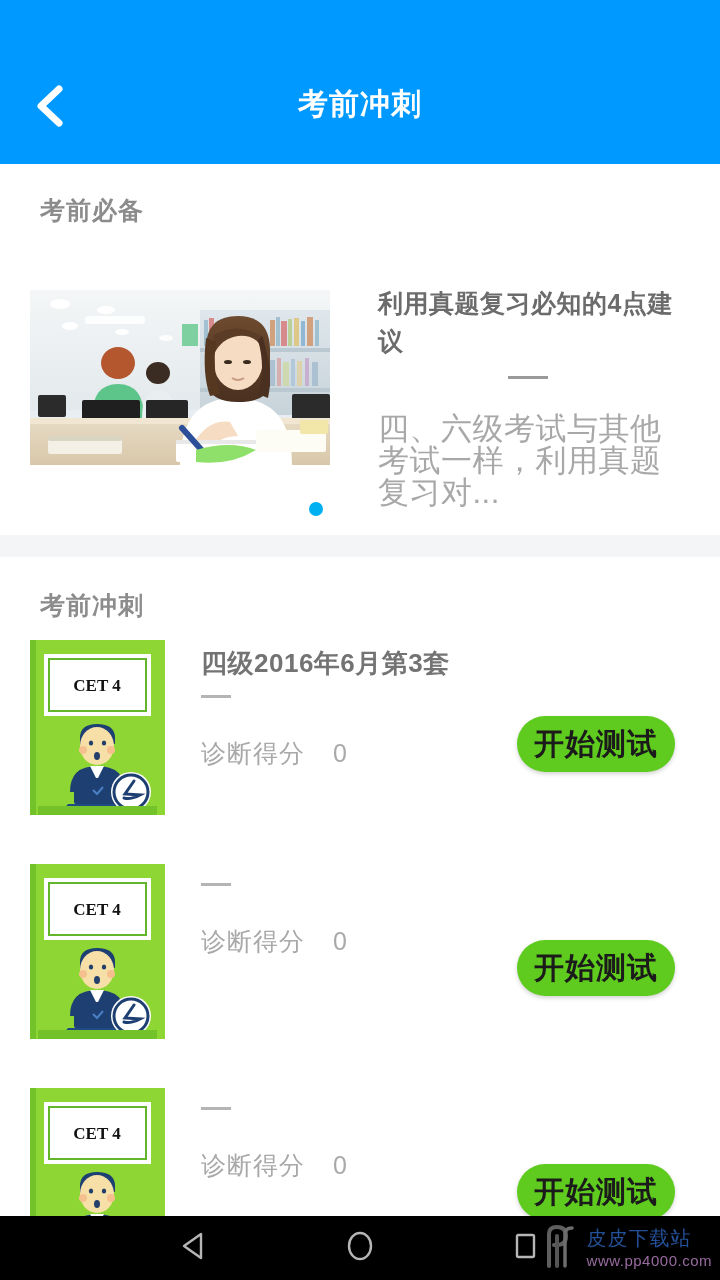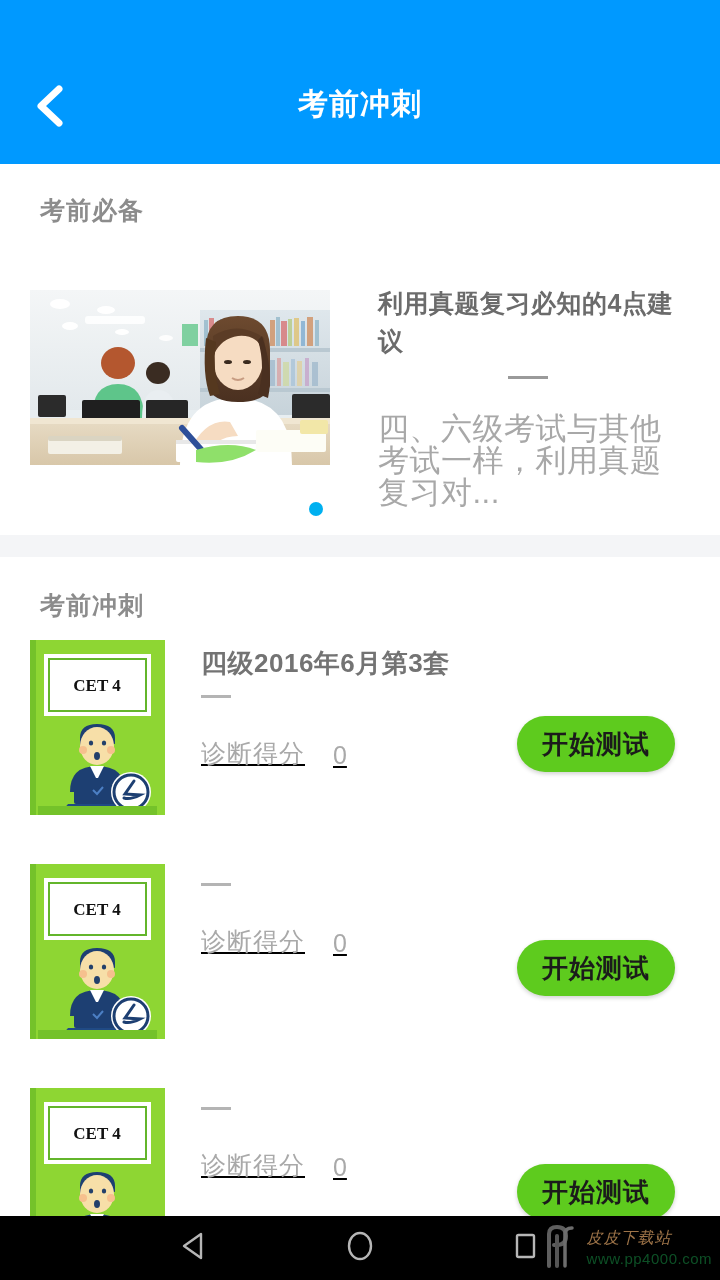--- a/index.html
+++ b/index.html
@@ -181,43 +181,42 @@
   }
   .exam-divider {
     width: 30px;
     height: 3px;
     background: #b4b4b4;
     margin-top: 14px;
   }
   .exam-score {
     margin-top: 39px;
     display: flex;
-    align-items: flex-end;
-    text-decoration: underline;
+    align-items: center;
   }
   .score-label {
     color: #a9a9a9;
     font-size: 25px;
     letter-spacing: 1px;
   }
   .score-value {
     color: #a9a9a9;
     font-size: 25px;
     margin-left: 28px;
   }
   .start-btn {
     position: absolute;
     left: 517px;
     top: 716px;
     width: 158px;
     height: 56px;
     border-radius: 28px;
     background: #5ecb1e;
     color: #1b1b1b;
-    font-size: 26px;
+    font-size: 30px;
     font-weight: bold;
     letter-spacing: 1px;
     display: flex;
     align-items: center;
     justify-content: center;
     box-shadow: 0 2px 4px rgba(0,0,0,0.18);
     cursor: pointer;
     box-sizing: border-box;
   }
 
@@ -248,27 +247,26 @@
     right: 8px;
     top: 4px;
     height: 56px;
     display: flex;
     align-items: center;
     gap: 6px;
     opacity: 0.62;
   }
   .wm-text { display: flex; flex-direction: column; line-height: 1; }
   .wm-cn {
-    color: #fdba74;
-    font-size: 16px;
+    color: #3b82f6;
+    font-size: 20px;
     letter-spacing: 1px;
-    font-style: italic;
   }
   .wm-url {
-    color: #15803d;
+    color: #f0abfc;
     font-size: 15px;
     margin-top: 5px;
     letter-spacing: 0.5px;
     font-family: "Liberation Sans", sans-serif;
   }
 </style>
 </head>
 <body>
 
 <div id="screen">

